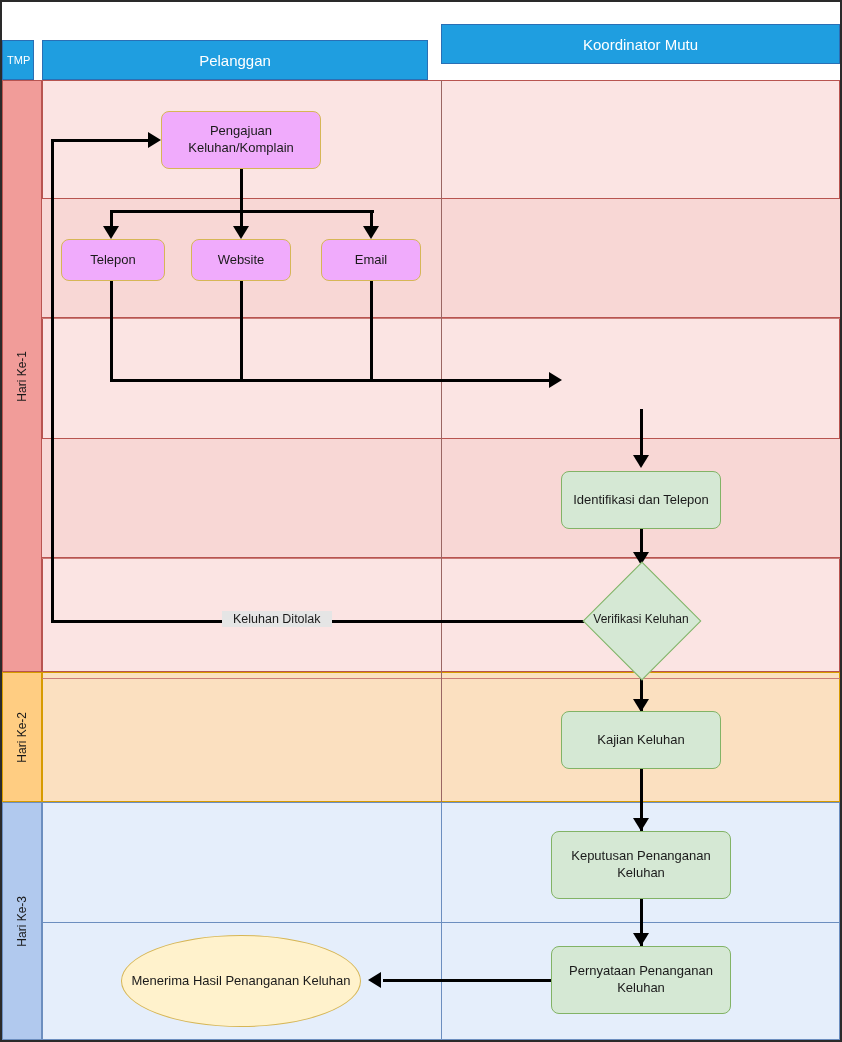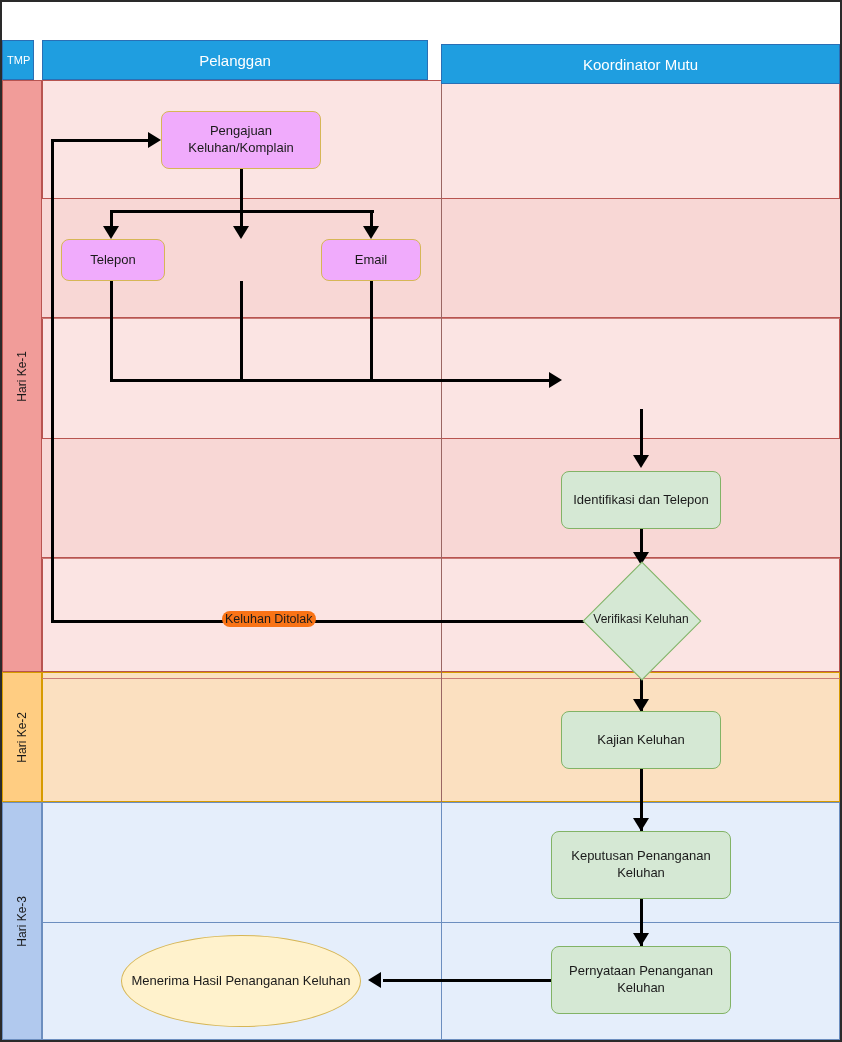--- a/index.html
+++ b/index.html
@@ -27,21 +27,21 @@
 
   
   .hdr{
     background:#1f9ee0;color:#ffffff;
     display:flex;align-items:center;justify-content:center;
     border:1px solid #2a6fb5;
     font-size:15px;
   }
   #hdr-tmp{left:2px;top:40px;width:32px;height:40px;font-size:11px;justify-content:flex-start;padding-left:4px;}
   #hdr-pelanggan{left:42px;top:40px;width:386px;height:40px;}
-  #hdr-koordinator{left:441px;top:44px;width:399px;height:40px;}
+  #hdr-koordinator{left:441px;top:24px;width:399px;height:40px;}
 
   
   .tmp-lane{
     width:40px;left:2px;
     display:flex;align-items:center;justify-content:center;
     border:1px solid;
   }
   .tmp-lane span{
     writing-mode:vertical-rl;transform:rotate(180deg);
     font-size:12px;color:#1a1a1a;white-space:nowrap;
@@ -114,22 +114,22 @@
   .lnv{width:3px;}
   .lnh{height:3px;}
 
   .arrow{width:0;height:0;z-index:5;position:absolute;}
   .arrow-down{border-left:8px solid transparent;border-right:8px solid transparent;border-top:13px solid #000;}
   .arrow-right{border-top:8px solid transparent;border-bottom:8px solid transparent;border-left:13px solid #000;}
   .arrow-left{border-top:8px solid transparent;border-bottom:8px solid transparent;border-right:13px solid #000;}
 
   
   .edge-label{
-    background:#f97316;font-size:12.5px;color:#1a1a1a;
-    padding:1px 3px;z-index:7;white-space:nowrap;border-radius:8px;
+    background:#e5e5e5;font-size:12.5px;color:#1a1a1a;
+    padding:1px 11px;z-index:7;white-space:nowrap;
   }
 </style>
 </head>
 <body>
 
 <div id="canvas">
 
   <div class="abs day-bg" id="day1-bg"></div>
   <div class="abs day-bg" id="day2-bg"></div>
   <div class="abs day-bg" id="day3-bg"></div>
@@ -189,20 +189,21 @@
   <div class="arrow arrow-left" style="left:368px;top:972px;"></div>
 
   <div class="abs ln lnh" style="left:51px;top:619.5px;width:534px;"></div>
   <div class="abs ln lnv" style="left:51px;top:139px;height:481px;"></div>
   <div class="abs ln lnh" style="left:51px;top:138.5px;width:100px;"></div>
   <div class="arrow arrow-right" style="left:148px;top:132px;"></div>
   <div class="abs edge-label" style="left:222px;top:611px;">Keluhan Ditolak</div>
 
   <div class="abs node node-yellow" id="n-pengajuan">Pengajuan Keluhan/Komplain</div>
   <div class="abs node node-yellow" id="n-telepon">Telepon</div>
+  <div class="abs node node-yellow" id="n-website">Website</div>
   <div class="abs node node-yellow" id="n-email">Email</div>
 
   <div class="abs node node-green" id="n-identifikasi">Identifikasi dan Telepon</div>
 
   <div class="abs" id="n-verifikasi">
     <div class="dia-shape"></div>
     <div class="dia-label">Verifikasi Keluhan</div>
   </div>
 
   <div class="abs node node-green" id="n-kajian">Kajian Keluhan</div>

